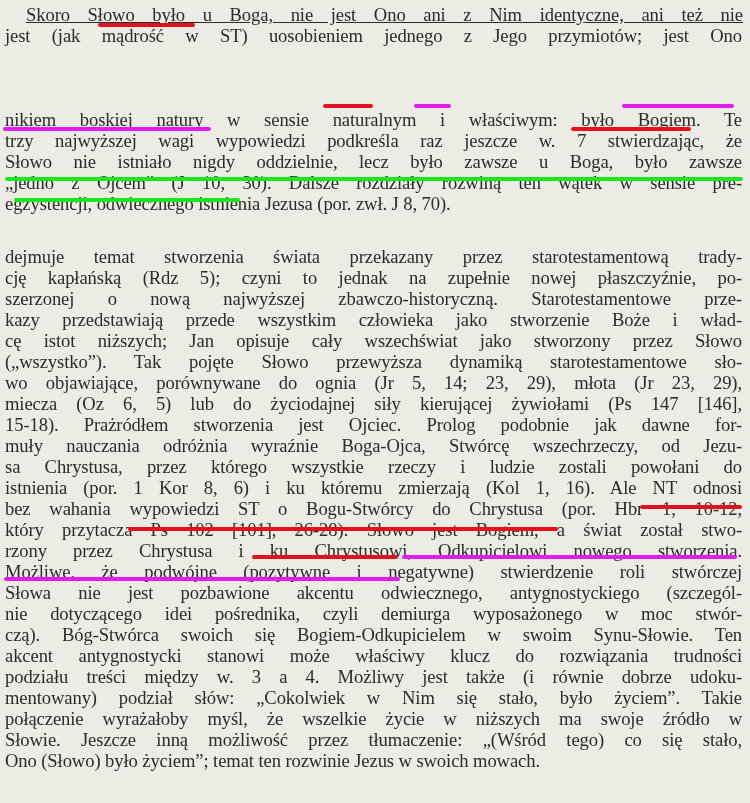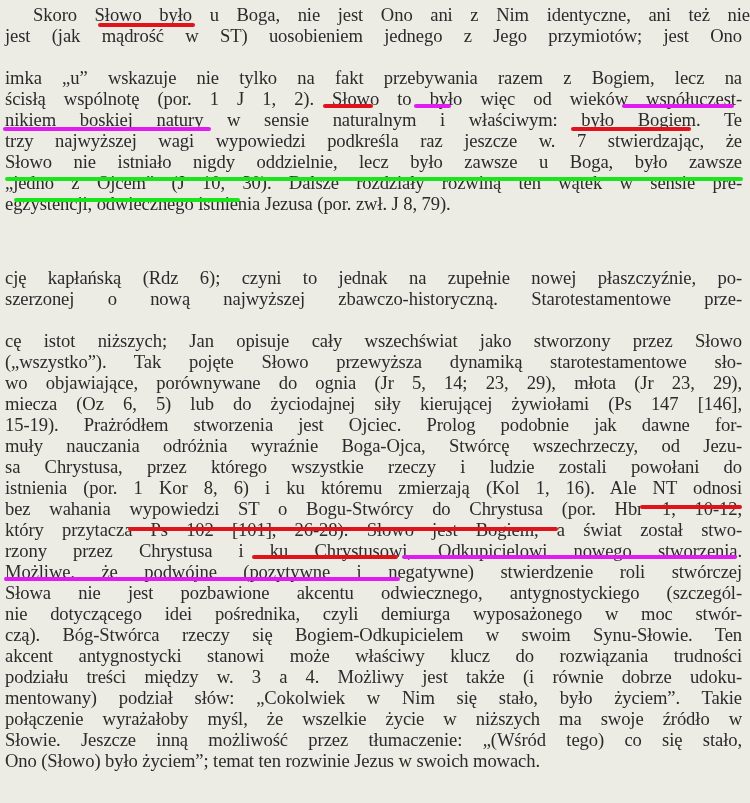--- a/index.html
+++ b/index.html
@@ -10,58 +10,58 @@
     color: #2b2b2b;
   }
   .page { position: relative; width: 750px; height: 803px; }
   .line {
     position: absolute; left: 5px; width: 737px;
     height: 21px; font-size: 18.6px; line-height: 21px;
     white-space: nowrap; text-align: justify; text-align-last: justify;
     letter-spacing: -0.1px;
   }
   .line.last { text-align-last: left; }
-  .line.indent { left: 33px; width: 717px; }
+  .line.indent { left: 26px; width: 717px; text-decoration: underline; }
   .ul {
     position: absolute; height: 4px; border-radius: 2px;
   }
   .red { background: #e0121b; }
   .mag { background: #e01cf0; }
   .grn { background: #19e61b; }
 </style>
 </head>
 <body>
 
 <div class="page">
   <div class="line indent" style="top:4px">Skoro Słowo było u Boga, nie jest Ono ani z Nim identyczne, ani też nie</div>
   <div class="line" style="top:25px">jest (jak mądrość w ST) uosobieniem jednego z Jego przymiotów; jest Ono</div>
-  <div class="line" style="top:67px">imka „u” wskazuje nie tylko na fakt przebywania razem z Bogiem, lecz na</div>
-  <div class="line" style="top:88px">ścisłą wspólnotę (por. 1 J 1, 2). Słowo to było więc od wieków współuczest-</div>
   <div class="line" style="top:109px">nikiem boskiej natury w sensie naturalnym i właściwym: było Bogiem. Te</div>
   <div class="line" style="top:130px">trzy najwyższej wagi wypowiedzi podkreśla raz jeszcze w. 7 stwierdzając, że</div>
   <div class="line" style="top:151px">Słowo nie istniało nigdy oddzielnie, lecz było zawsze u Boga, było zawsze</div>
   <div class="line" style="top:172px">„jedno z Ojcem” (J 10, 30). Dalsze rozdziały rozwiną ten wątek w sensie pre-</div>
-  <div class="line last" style="top:193px">egzystencji, odwiecznego istnienia Jezusa (por. zwł. J 8, 79).</div>
-  <div class="line" style="top:267px">cję kapłańską (Rdz 6); czyni to jednak na zupełnie nowej płaszczyźnie, po-</div>
+  <div class="line last" style="top:193px">egzystencji, odwiecznego istnienia Jezusa (por. zwł. J 8, 70).</div>
+  <div class="line" style="top:246px">dejmuje temat stworzenia świata przekazany przez starotestamentową trady-</div>
+  <div class="line" style="top:267px">cję kapłańską (Rdz 5); czyni to jednak na zupełnie nowej płaszczyźnie, po-</div>
   <div class="line" style="top:288px">szerzonej o nową najwyższej zbawczo-historyczną. Starotestamentowe prze-</div>
+  <div class="line" style="top:309px">kazy przedstawiają przede wszystkim człowieka jako stworzenie Boże i wład-</div>
   <div class="line" style="top:330px">cę istot niższych; Jan opisuje cały wszechświat jako stworzony przez Słowo</div>
   <div class="line" style="top:351px">(„wszystko”). Tak pojęte Słowo przewyższa dynamiką starotestamentowe sło-</div>
   <div class="line" style="top:372px">wo objawiające, porównywane do ognia (Jr 5, 14; 23, 29), młota (Jr 23, 29),</div>
   <div class="line" style="top:393px">miecza (Oz 6, 5) lub do życiodajnej siły kierującej żywiołami (Ps 147 [146],</div>
-  <div class="line" style="top:414px">15-19). Prażródłem stworzenia jest Ojciec. Prolog podobnie jak dawne for-</div>
+  <div class="line" style="top:414px">15-18). Prażródłem stworzenia jest Ojciec. Prolog podobnie jak dawne for-</div>
   <div class="line" style="top:435px">muły nauczania odróżnia wyraźnie Boga-Ojca, Stwórcę wszechrzeczy, od Jezu-</div>
   <div class="line" style="top:456px">sa Chrystusa, przez którego wszystkie rzeczy i ludzie zostali powołani do</div>
   <div class="line" style="top:477px">istnienia (por. 1 Kor 8, 6) i ku któremu zmierzają (Kol 1, 16). Ale NT odnosi</div>
   <div class="line" style="top:498px">bez wahania wypowiedzi ST o Bogu-Stwórcy do Chrystusa (por. Hbr 1, 10-12,</div>
   <div class="line" style="top:519px">który przytacza Ps 102 [101], 26-28): Słowo jest Bogiem, a świat został stwo-</div>
   <div class="line" style="top:540px">rzony przez Chrystusa i ku Chrystusowi, Odkupicielowi nowego stworzenia.</div>
   <div class="line" style="top:561px">Możliwe, że podwójne (pozytywne i negatywne) stwierdzenie roli stwórczej</div>
   <div class="line" style="top:582px">Słowa nie jest pozbawione akcentu odwiecznego, antygnostyckiego (szczegól-</div>
   <div class="line" style="top:603px">nie dotyczącego idei pośrednika, czyli demiurga wyposażonego w moc stwór-</div>
-  <div class="line" style="top:624px">czą). Bóg-Stwórca rzeczy się Bogiem-Odkupicielem w swoim Synu-Słowie. Ten</div>
+  <div class="line" style="top:624px">czą). Bóg-Stwórca swoich się Bogiem-Odkupicielem w swoim Synu-Słowie. Ten</div>
   <div class="line" style="top:645px">akcent antygnostycki stanowi może właściwy klucz do rozwiązania trudności</div>
   <div class="line" style="top:666px">podziału treści między w. 3 a 4. Możliwy jest także (i równie dobrze udoku-</div>
   <div class="line" style="top:687px">mentowany) podział słów: „Cokolwiek w Nim się stało, było życiem”. Takie</div>
   <div class="line" style="top:708px">połączenie wyrażałoby myśl, że wszelkie życie w niższych ma swoje źródło w</div>
   <div class="line" style="top:729px">Słowie. Jeszcze inną możliwość przez tłumaczenie: „(Wśród tego) co się stało,</div>
   <div class="line last" style="top:750px">Ono (Słowo) było życiem”; temat ten rozwinie Jezus w swoich mowach.</div>
 
   <div class="ul red" style="left:98px; top:23px; width:97px"></div>
   <div class="ul red" style="left:323px; top:104px; width:50px"></div>
   <div class="ul mag" style="left:414px; top:104px; width:37px"></div>

